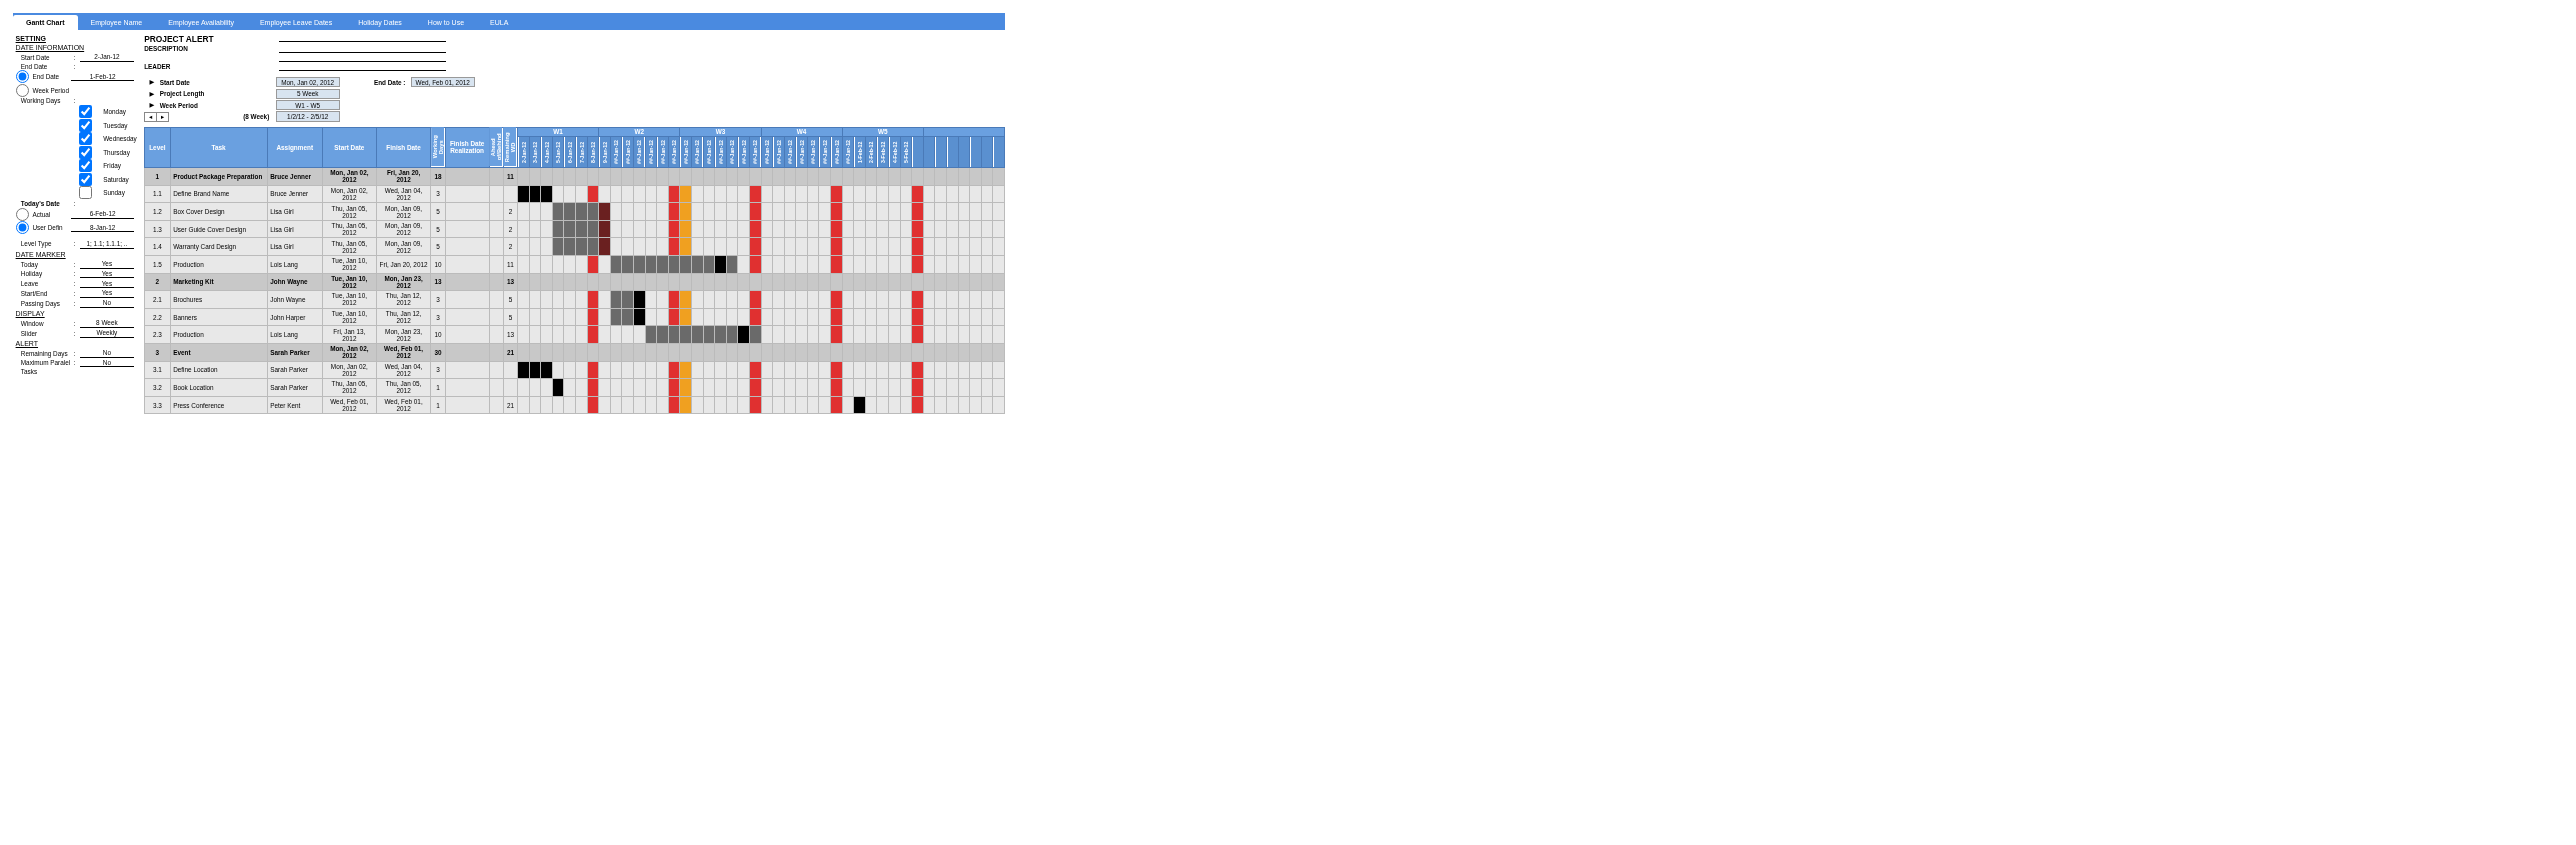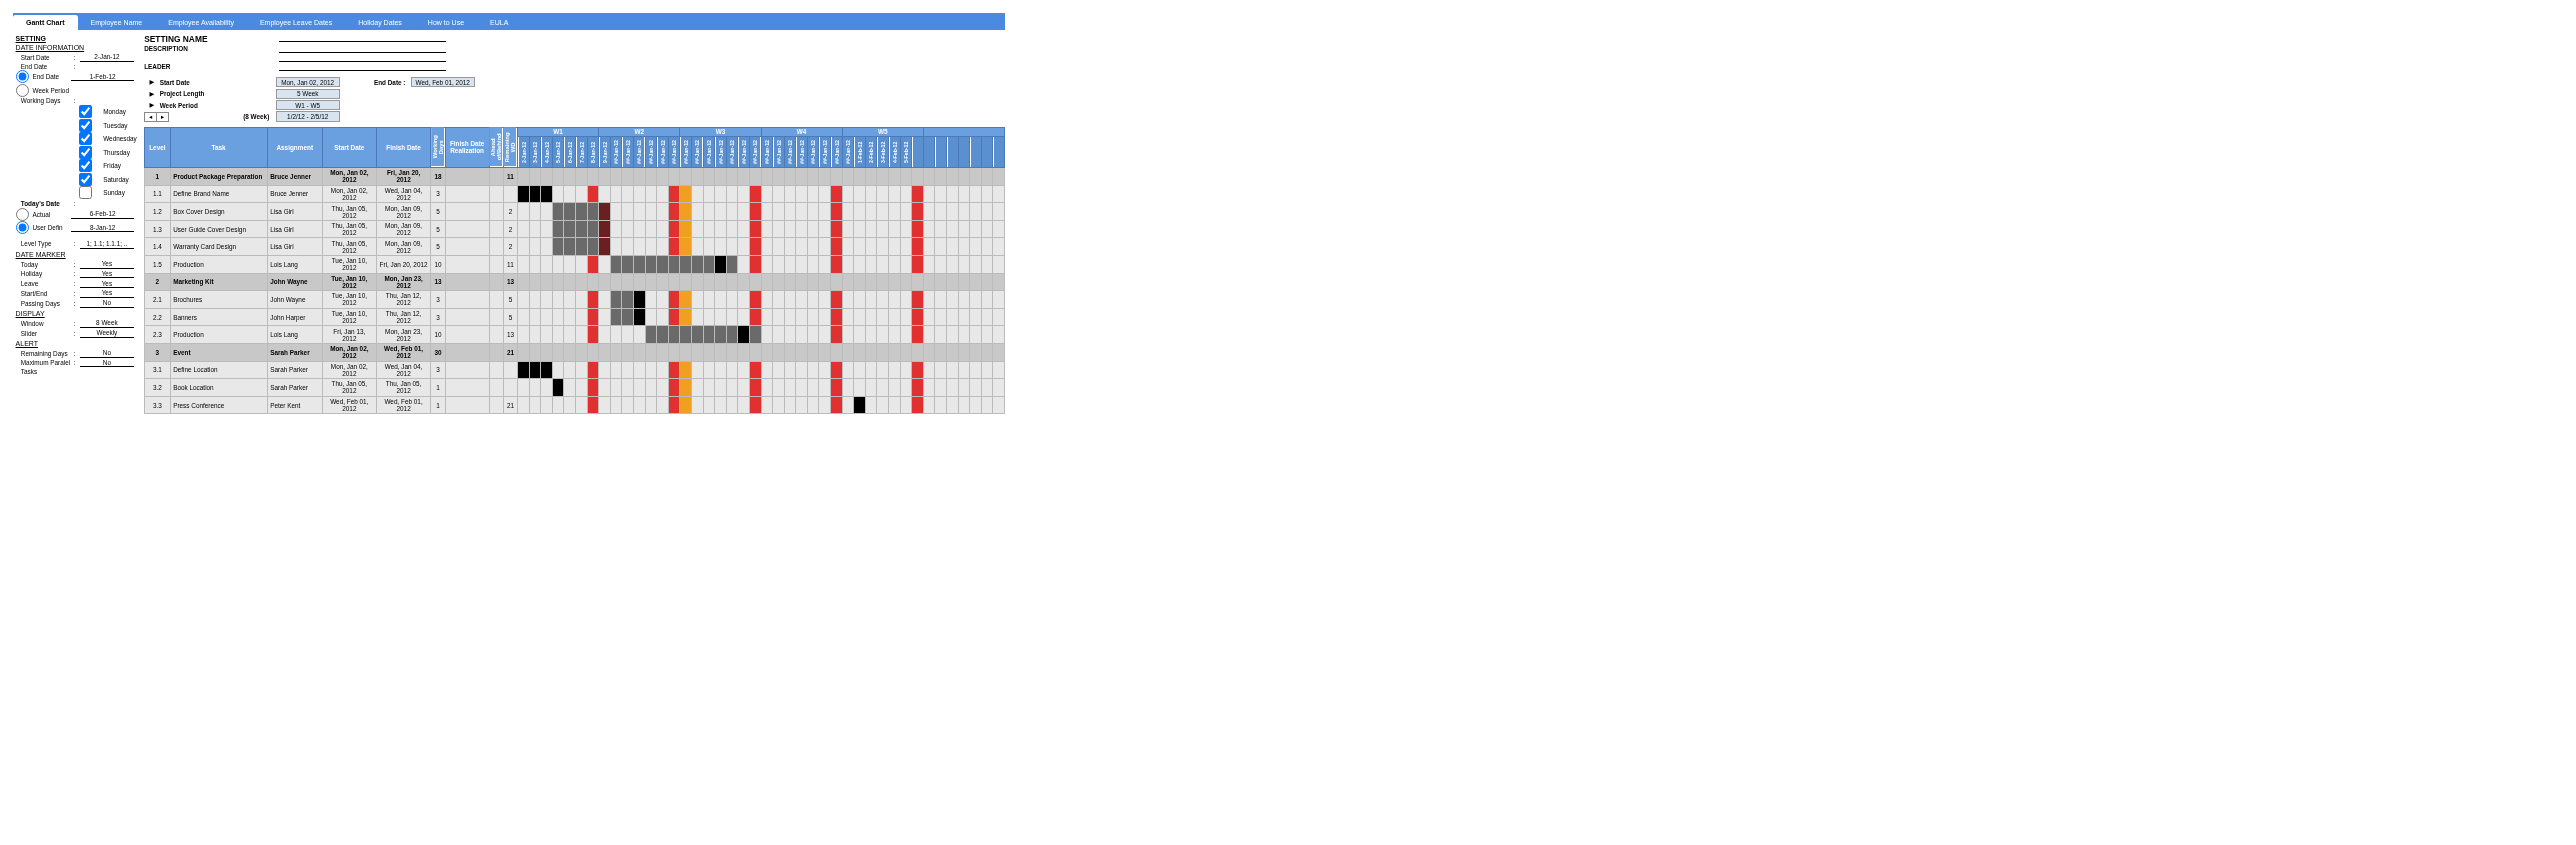--- a/index.html
+++ b/index.html
@@ -198,21 +198,21 @@
           <span class="val">No</span>
         </div>
       <div class="row">
           <span class="lbl">Tasks</span>
         </div>
     </div>
 
     <div class="content">
       <div class="proj-header">
         <div class="proj-line">
-            <span class="proj-title">SETTING NAME</span>
+            <span class="proj-title">PROJECT ALERT</span>
             <span class="uline"></span>
           </div>
         <div class="proj-line">
             <span class="plbl">DESCRIPTION</span>
             <span class="uline"></span>
           </div>
         <div class="proj-line">
             <span class="plbl"></span>
             <span class="uline"></span>
           </div>

